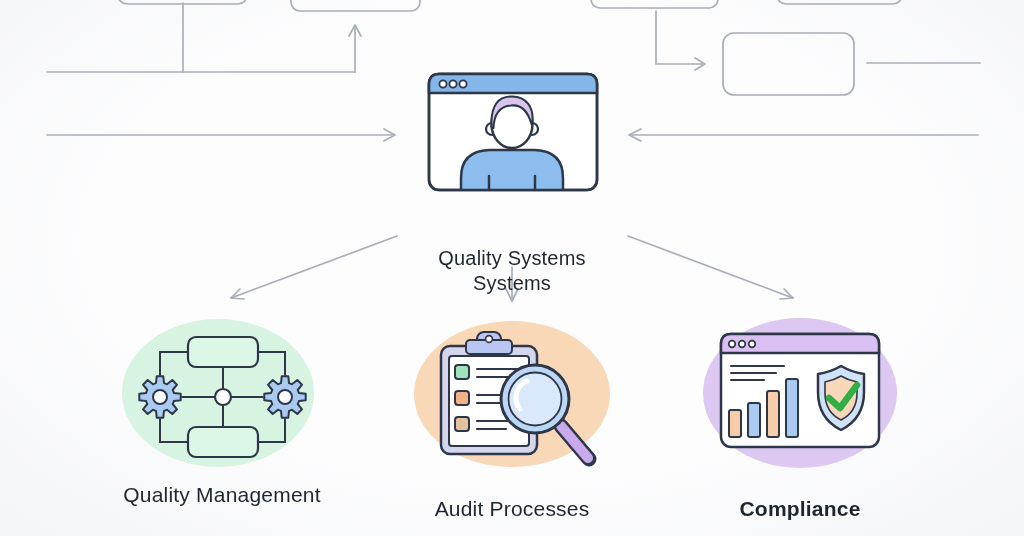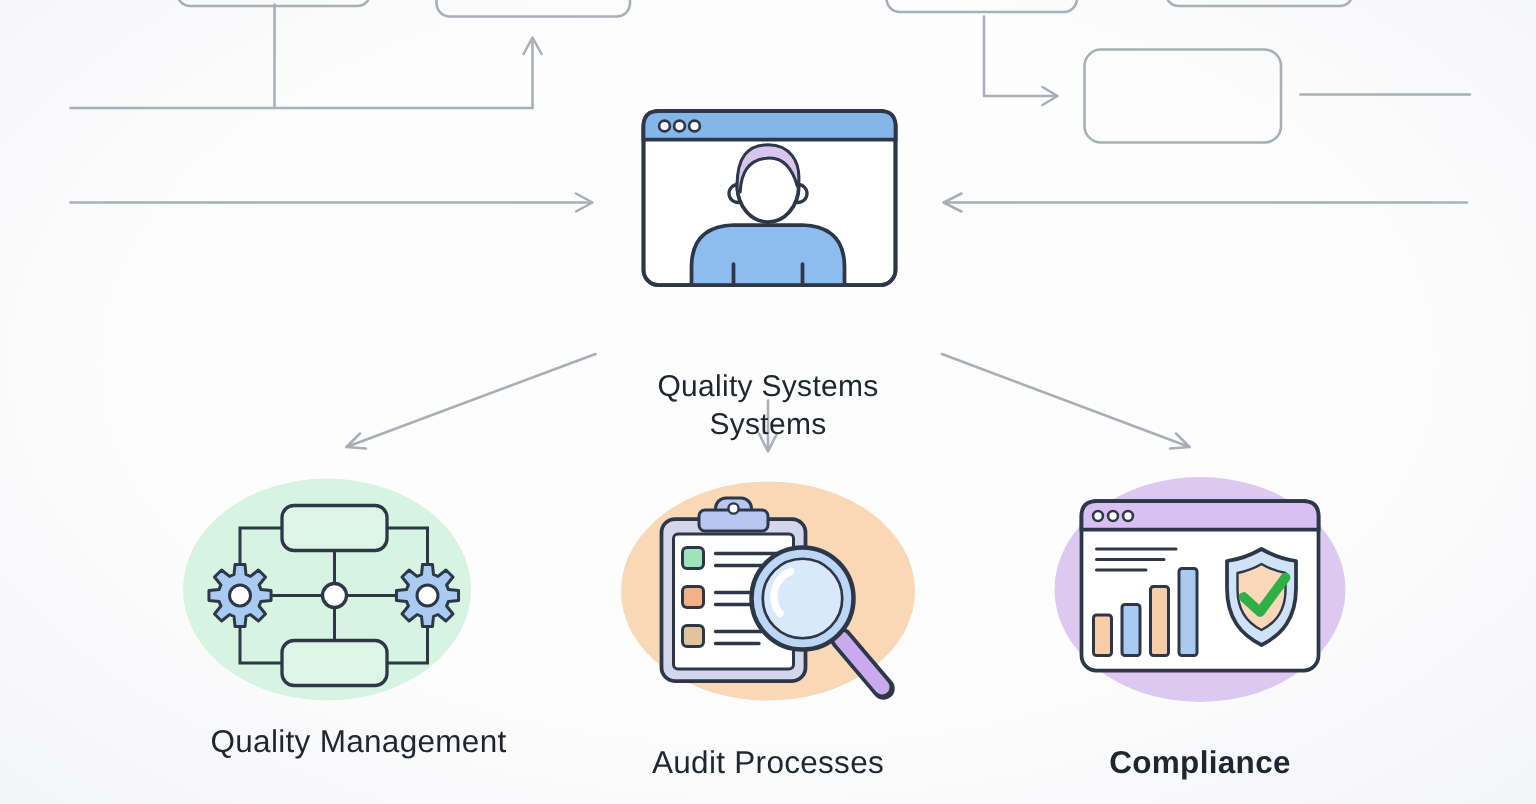--- a/index.html
+++ b/index.html
@@ -149,20 +149,20 @@
       <path d="M841 376 C846 379 852 381 857 382 L857 393 C857 407 851 415 841 420 C831 415 825 407 825 393 L825 382 C830 381 836 379 841 376 Z" stroke="#2d3748" stroke-width="1.6" stroke-linejoin="round" fill="#f8d8b8"></path>
       <path d="M829 398 L840 408 L857 385" fill="none" stroke-width="6.5" stroke-linecap="round" stroke-linejoin="round" stroke="#2faf46"></path>
     </g>
   </svg>
 
   <div class="lbl lbl-center" style="left:412px;top:206px;width:200px;margin-top:40px;">
     <div>Quality Systems</div>
     <div>Systems</div>
   </div>
 
-  <div class="lbl lbl-child" style="left:114px;top:482px;width:250px;">
+  <div class="lbl lbl-child" style="left:97px;top:482px;width:250px;">
     <div>Quality Management</div>
   </div>
 
   <div class="lbl lbl-child" style="left:412px;top:496px;width:200px;">Audit Processes</div>
 
   <div class="lbl lbl-child" style="left:700px;top:496px;width:200px;font-weight:bold;">Compliance</div>
 </div>
 
 </body></html>

